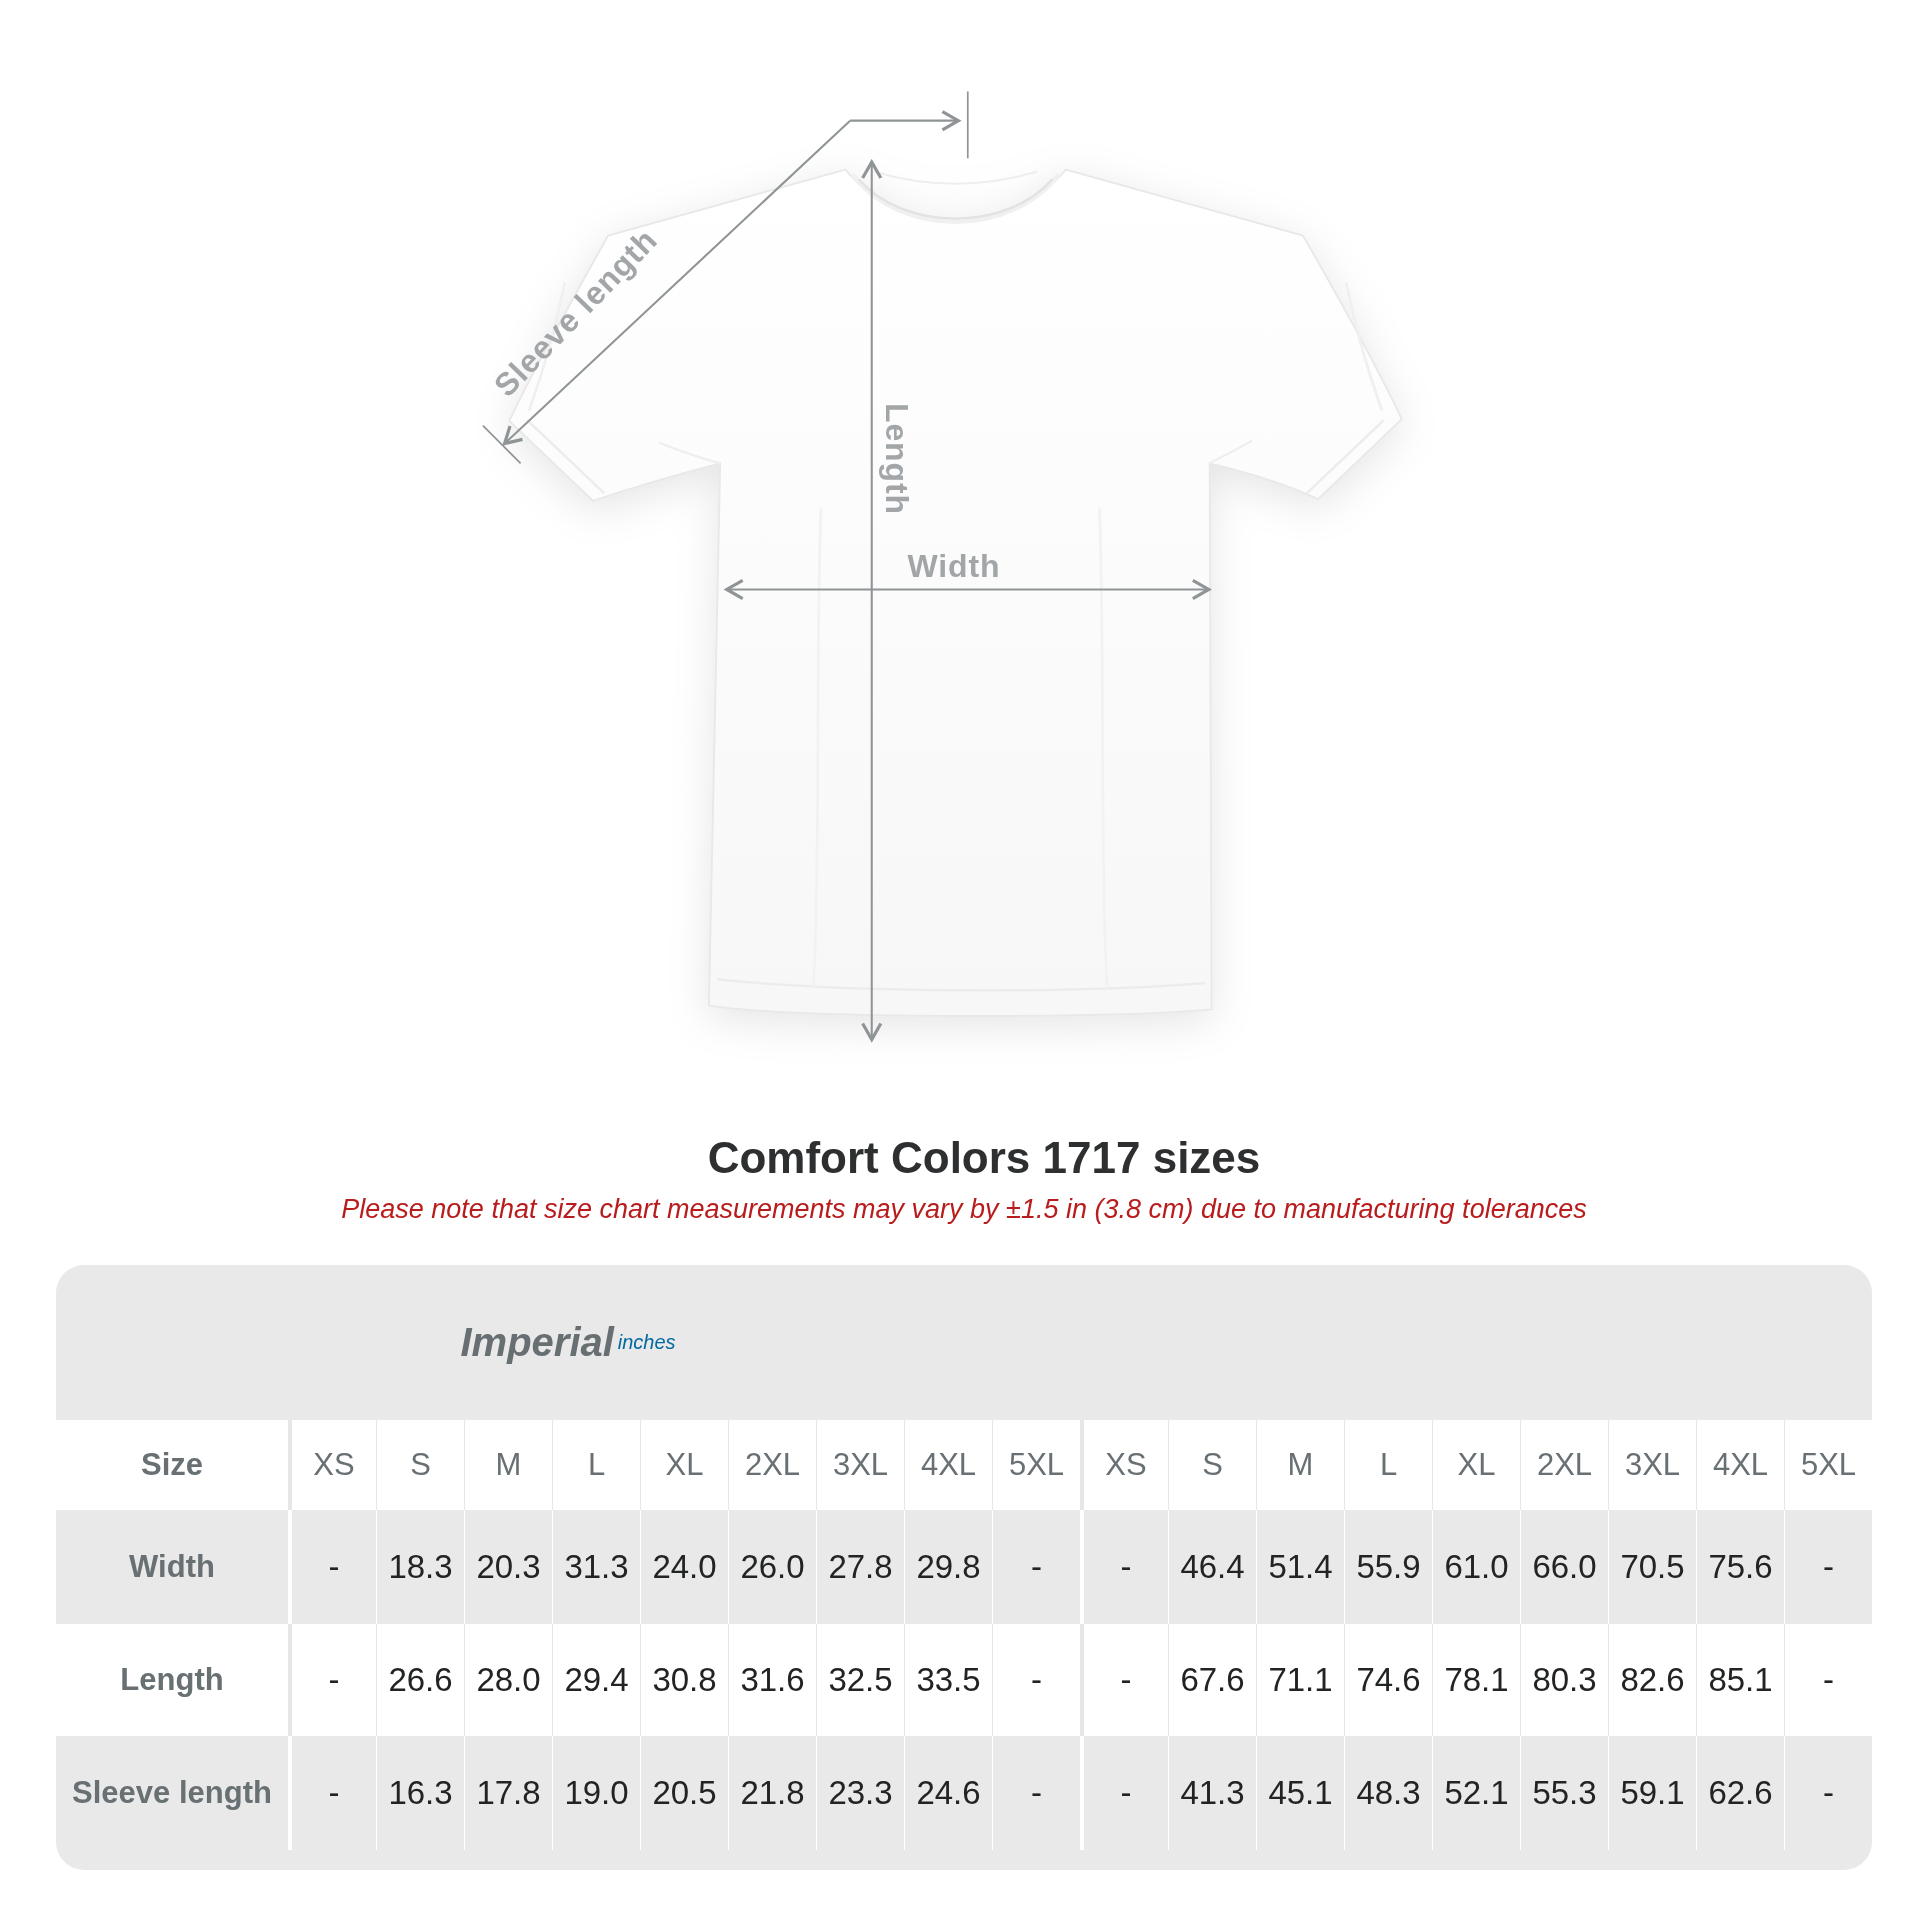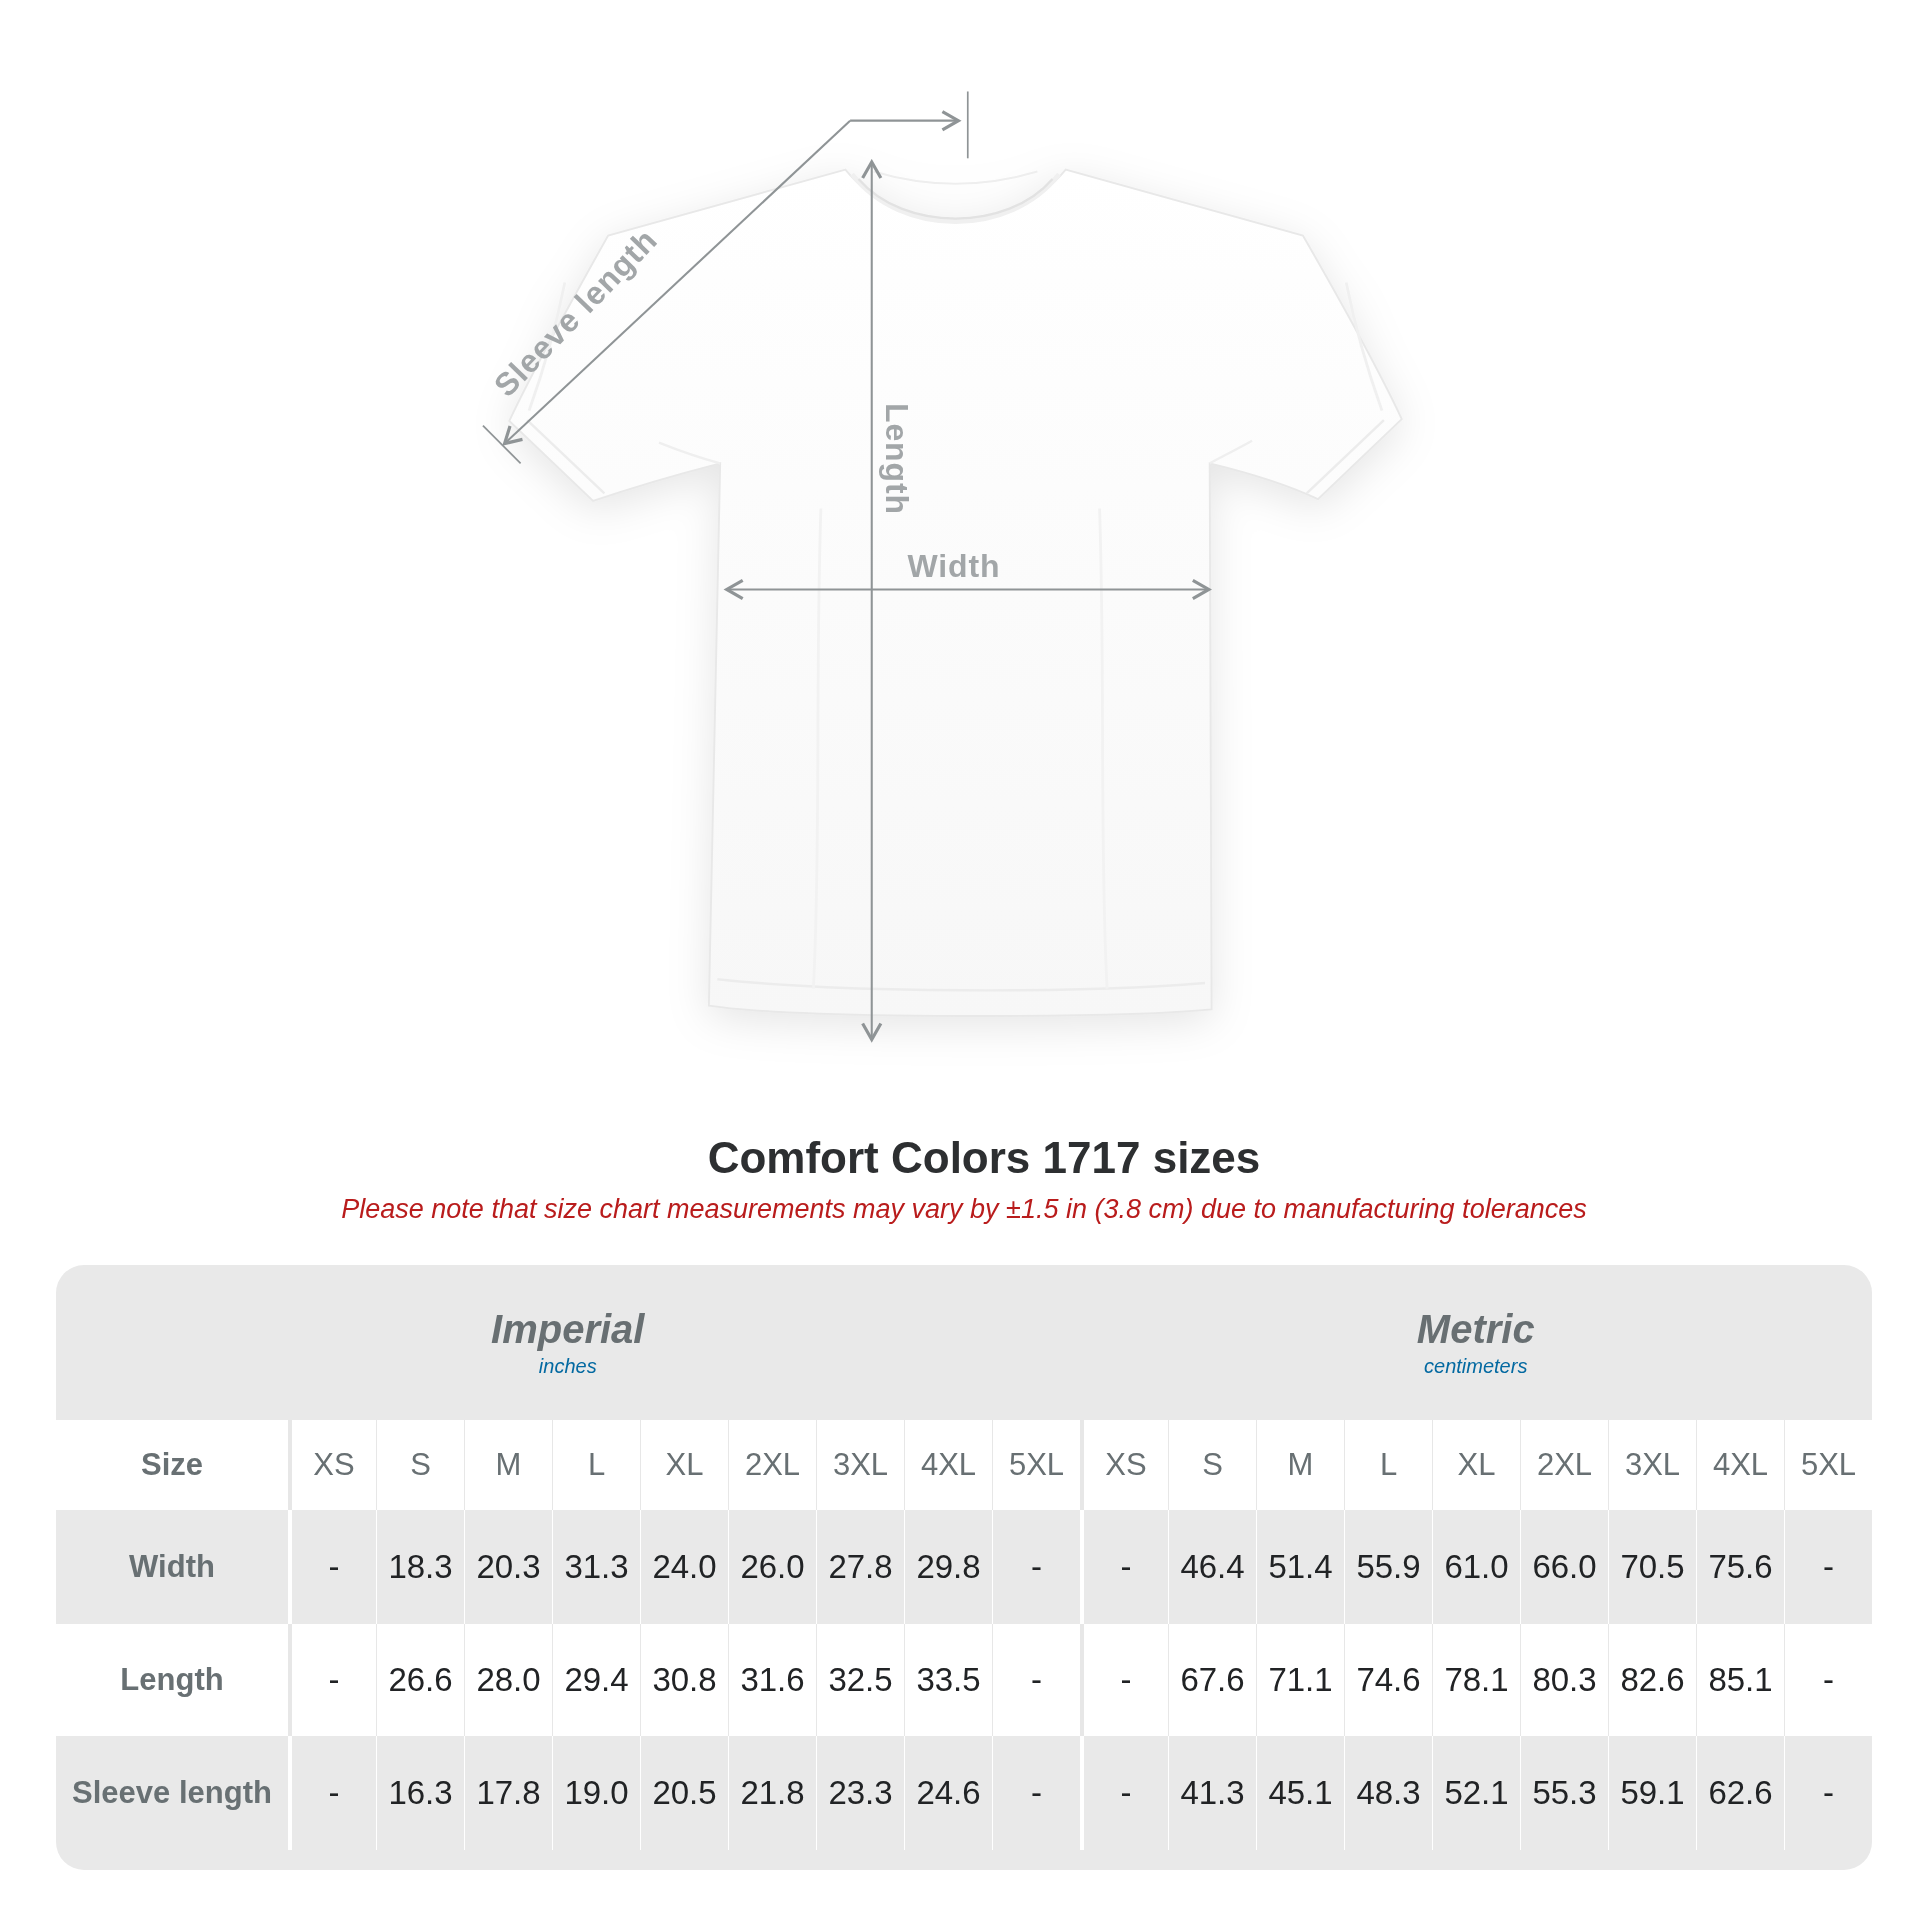--- a/index.html
+++ b/index.html
@@ -16,21 +16,21 @@
   
   .title{position:absolute;left:0;width:100%;top:1133px;text-align:center;
          font-size:44px;font-weight:bold;color:#2d2f31;margin-left:20px;}
   .subtitle{position:absolute;left:0;width:100%;top:1194px;text-align:center;
             font-size:27px;font-style:italic;color:#b91c1c;}
 
   
   .size-table{position:absolute;left:56px;top:1265px;width:1816px;height:605px;
               background:#e9e9e9;border-radius:28px;overflow:hidden;}
   .band{height:155px;display:flex;}
-  .grp{display:flex;flex-direction:column;align-items:center;justify-content:center;gap:3.8px;}
+  .grp{display:flex;align-items:center;justify-content:center;gap:3.8px;}
   .grp-imperial{width:1024px;}
   .grp-metric{width:793px;}
   .g-name{font-size:40px;font-weight:bold;font-style:italic;color:#686f72;}
   .g-unit{font-size:20px;font-style:italic;color:#0369a1;}
 
   .trow{display:grid;grid-template-columns:232px repeat(18,1fr);}
   .trow.h{height:90px;background:#ffffff;}
   .trow.g{height:114px;background:transparent;}
   .trow.w{height:112px;background:#ffffff;}
 
@@ -94,24 +94,20 @@
 
   <div class="title">Comfort Colors 1717 sizes</div>
   <div class="subtitle">Please note that size chart measurements may vary by ±1.5 in (3.8 cm) due to manufacturing tolerances</div>
 
   <div class="size-table">
 
     <div class="band">
       <div class="grp grp-imperial">
         <div class="g-name">Imperial</div>
         <div class="g-unit">inches</div>
-      </div>
-      <div class="grp grp-metric">
-        <div class="g-name">Metric</div>
-        <div class="g-unit">centimeters</div>
       </div>
     </div>
 
     <div class="trow h">
       <div class="cell lblcell">Size</div>
     <div class="cell hcell">XS</div>
         <div class="cell hcell">S</div>
         <div class="cell hcell">M</div>
         <div class="cell hcell">L</div>
         <div class="cell hcell">XL</div>

